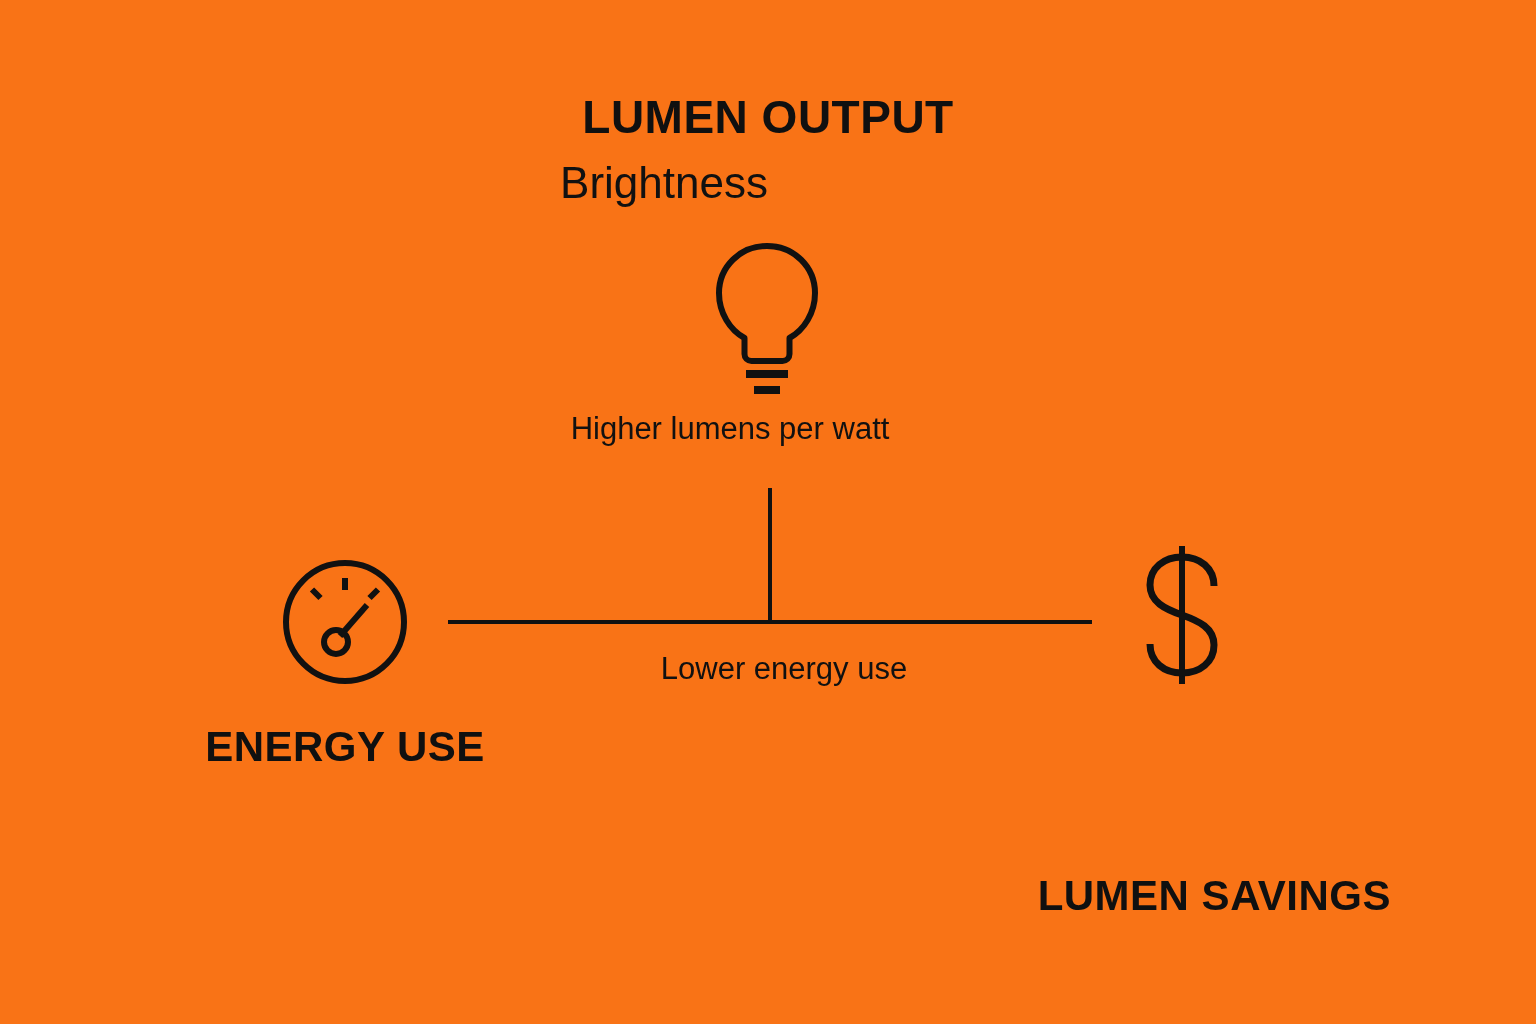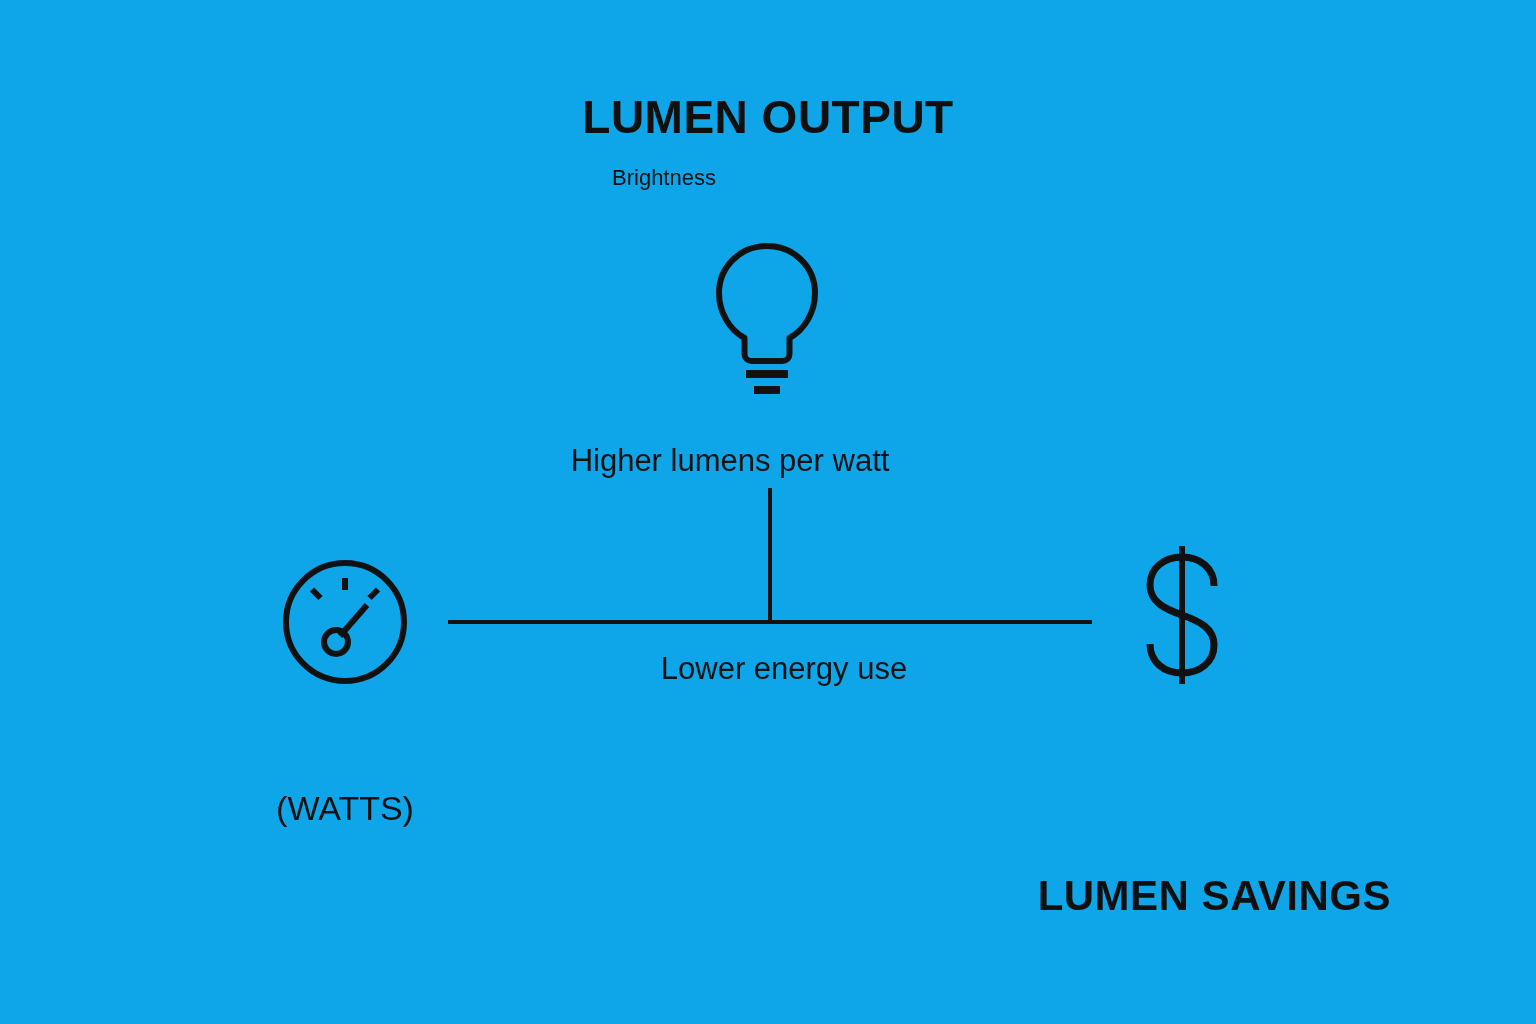--- a/index.html
+++ b/index.html
@@ -13,21 +13,21 @@
     background: #fdfcfa;
     font-family: "Liberation Sans", sans-serif;
     color: #111111;
     overflow: hidden;
   }
 
   #canvas {
     position: relative;
     width: 1536px;
     height: 1024px;
-    background: #0ea5e9;
+    background: #f97316;
   }
 
   
   .heading {
     position: absolute;
     font-weight: bold;
     letter-spacing: 0.5px;
     line-height: 1.18;
     color: #101010;
     white-space: pre;
@@ -44,36 +44,36 @@
 
   
   #lumen-title {
     left: 0;
     top: 90px;
     width: 1536px;
     font-size: 46px;
   }
   #lumen-subtitle {
     left: 0;
-    top: 165px;
+    top: 157px;
     width: 1328px;
-    font-size: 22px;
+    font-size: 44px;
   }
   #bulb-icon {
     position: absolute;
     left: 702px;
     top: 238px;
     width: 130px;
     height: 160px;
   }
 
   
   #edge-label-vertical {
     left: 0;
-    top: 442px;
+    top: 410px;
     width: 1460px;
     font-size: 31px;
   }
   #edge-label-horizontal {
     left: 0;
     top: 650px;
     width: 1536px;
     font-size: 31px;
     padding-left: 16px;
   }
@@ -173,22 +173,22 @@
       <line x1="31" y1="31.5" x2="39.5" y2="40" stroke="#111111" stroke-width="6" stroke-linecap="butt"></line>
       <line x1="64" y1="20" x2="64" y2="32" stroke="#111111" stroke-width="6" stroke-linecap="butt"></line>
       <line x1="97" y1="31.5" x2="88.5" y2="40" stroke="#111111" stroke-width="6" stroke-linecap="butt"></line>
 
       <line x1="59" y1="78" x2="86" y2="47" stroke="#111111" stroke-width="6" stroke-linecap="butt"></line>
 
       <circle cx="55" cy="84" r="12" stroke="#111111" stroke-width="6" fill="none"></circle>
     </svg>
   </div>
 
-
-  <div class="subtext" id="energy-subtitle">(WATTS)</div>
+  <div class="heading" id="energy-title">ENERGY USE</div>
+
 
   <div id="dollar-icon">
     <svg width="90" height="150" viewBox="0 0 90 150" fill="none" xmlns="http://www.w3.org/2000/svg">
 
       <line x1="45" y1="6" x2="45" y2="144" stroke="#111111" stroke-width="6" stroke-linecap="butt"></line>
 
       <path d="M 77 46
                C 77 28 63 17 45 17
                C 27 17 13 28 13 45
                C 13 62 28 69 45 75

